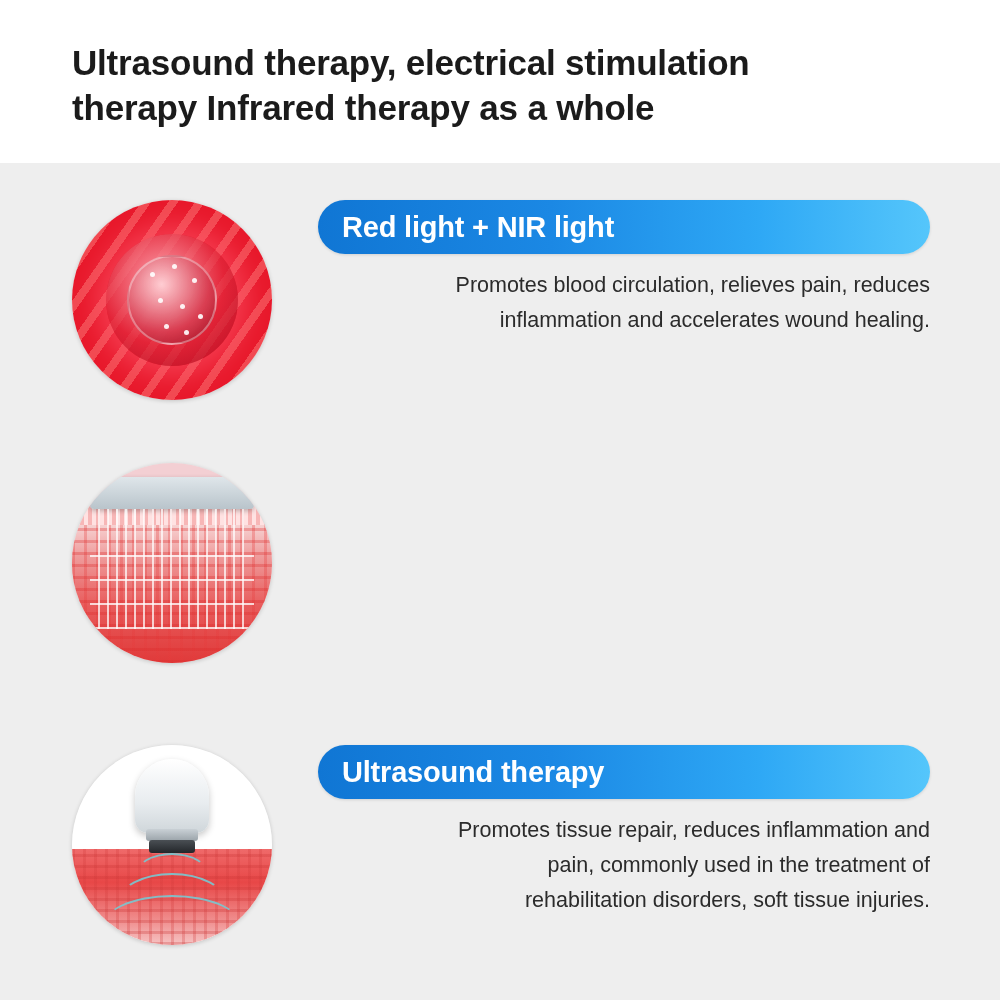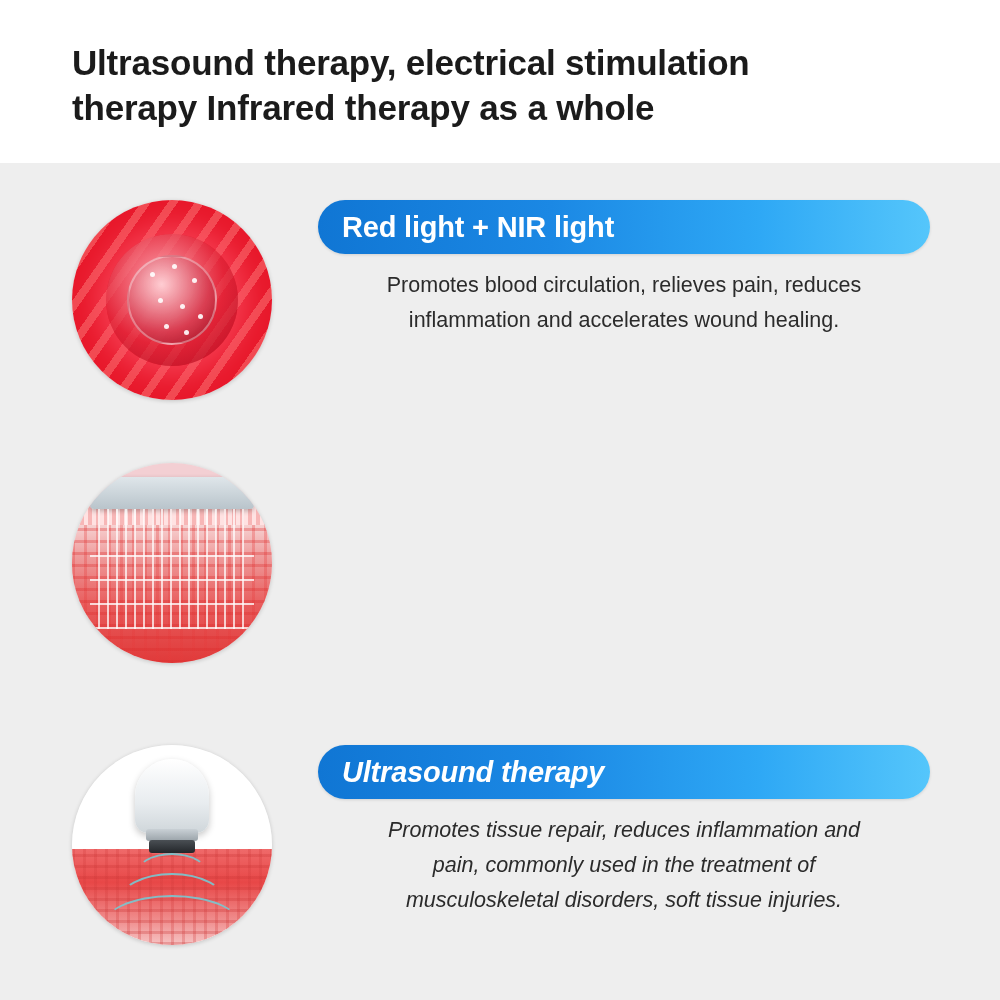--- a/index.html
+++ b/index.html
@@ -32,21 +32,21 @@
 
   
   .panel{
     position:absolute;left:0;top:163px;width:1000px;height:837px;
     background:#eeeeee;
   }
 
   .row{position:absolute;left:0;width:948px;}
   .row1{top:25px;height:270px;}
   .row2{top:290px;height:265px;}
-  .row3{top:570px;height:265px;font-style:italic;}
+  .row3{top:570px;height:265px;}
 
   
   .circle{
     position:absolute;
     left:72px;
     width:200px;height:200px;border-radius:50%;
     overflow:hidden;
     box-shadow:0 1px 4px rgba(0,0,0,.18);
   }
   .row1 .circle{top:12px;}
@@ -132,21 +132,21 @@
     letter-spacing:-.2px;
   }
   .desc{
     margin-top:14px;
     font-size:21.5px;
     line-height:35px;
     color:#2b2b2b;
     font-family:"Liberation Sans", sans-serif;
     white-space:pre-line;
   }
-  .desc.center{text-align:center;}
+  .desc.center{text-align:right;}
   .desc.left{text-align:left;padding-left:6px;}
 </style>
 </head>
 <body>
 
 <div class="page">
 
   <div class="header">
     <h1>Ultrasound therapy, electrical stimulation
 therapy Infrared   therapy as a whole</h1>
@@ -201,18 +201,18 @@
         <div class="c3-arc" style="top:108px;width:70px;height:40px;"></div>
         <div class="c3-arc" style="top:128px;width:104px;height:54px;"></div>
         <div class="c3-arc" style="top:150px;width:140px;height:64px;"></div>
       </div>
       <div class="content">
         <div class="bar">
           <span>Ultrasound therapy</span>
         </div>
         <div class="desc center">Promotes tissue repair, reduces inflammation and
 pain, commonly used in the treatment of
-musculoskeletal disorders, soft tissue injuries.</div>
+rehabilitation disorders, soft tissue injuries.</div>
       </div>
     </div>
 
   </div>
 </div>
 
 </body></html>

